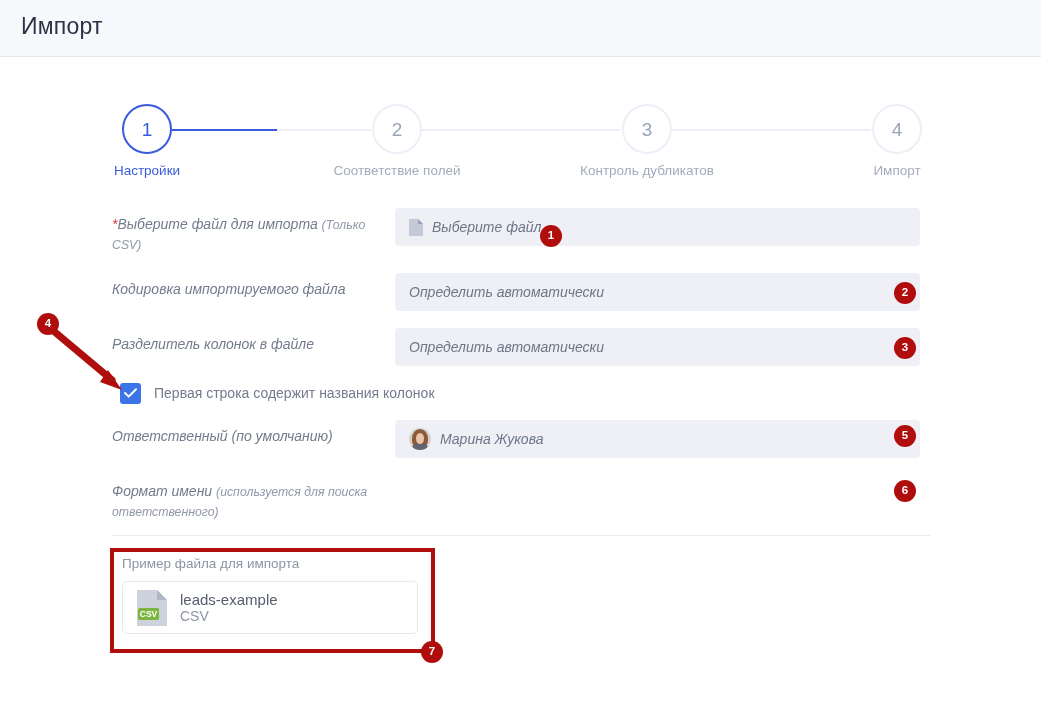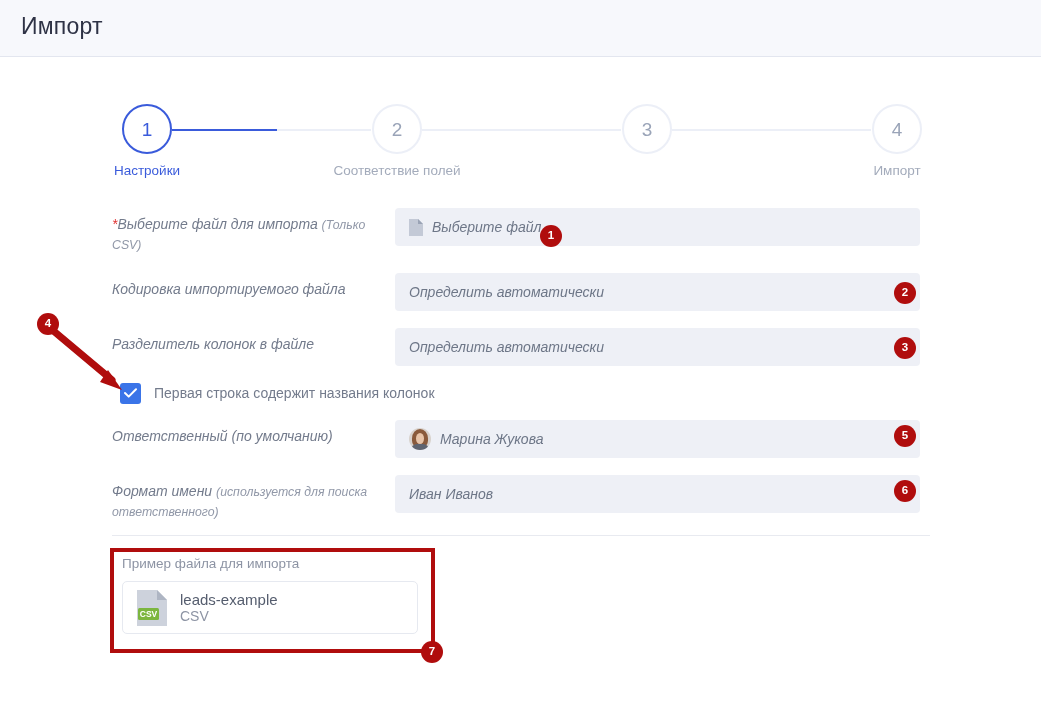--- a/index.html
+++ b/index.html
@@ -300,20 +300,21 @@
       <div class="step-circle">
         <span>2</span>
       </div>
       <div class="step-label">Соответствие полей</div>
     </div>
 
     <div class="step" style="left:647px;">
       <div class="step-circle">
         <span>3</span>
       </div>
+      <div class="step-label">Контроль дубликатов</div>
     </div>
 
     <div class="step" style="left:897px;">
       <div class="step-circle">
         <span>4</span>
       </div>
       <div class="step-label">Импорт</div>
     </div>
   </div>
 
@@ -363,23 +364,20 @@
             <span class="face"></span>
             <span class="shoulders"></span>
         </span>
         <span>Марина Жукова</span>
       </div>
     </div>
 
     <div class="form-row">
       <div class="form-label">
         <span>Формат имени </span><span class="hint">(используется для поиска ответственного)</span>
-      </div>
-      <div class="field">
-        <span>Иван Иванов</span>
       </div>
     </div>
 
   </div>
 
   <div class="divider" style="top:535px;"></div>
 
   <div class="example-section">
     <div class="example-title">Пример файла для импорта</div>
     <div class="file-card">

